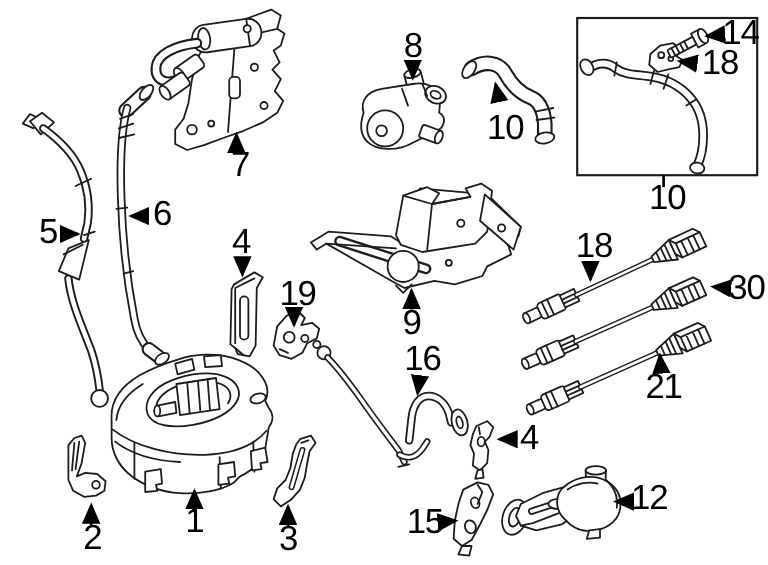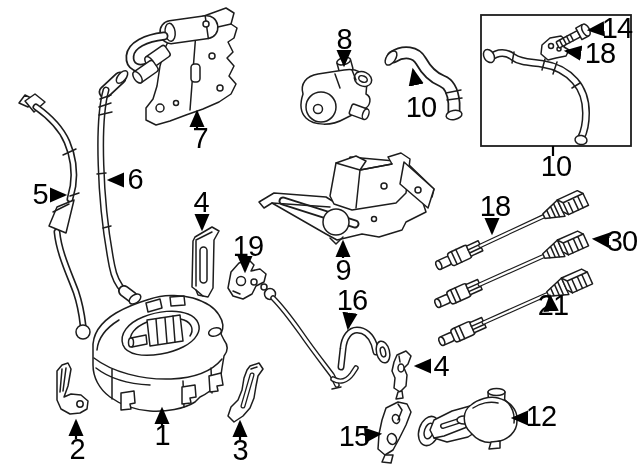--- a/index.html
+++ b/index.html
@@ -294,15 +294,15 @@
 <div class="callout" style="left:556px;top:166px">10</div>
 <div class="callout" style="left:600px;top:53px">18</div>
 <div class="callout" style="left:617px;top:28px">14</div>
 <div class="callout" style="left:541px;top:416px">12</div>
 <div class="callout" style="left:354px;top:436px">15</div>
 <div class="callout" style="left:352px;top:300px">16</div>
 <div class="callout" style="left:441px;top:366px">4</div>
 <div class="callout" style="left:248px;top:246px">19</div>
 <div class="callout" style="left:495px;top:206px">18</div>
 <div class="callout" style="left:622px;top:241px">30</div>
-<div class="callout" style="left:553px;top:305px">21</div>
+<div class="callout" style="left:553px;top:323px">21</div>
 
 </div>
 
 </body></html>

